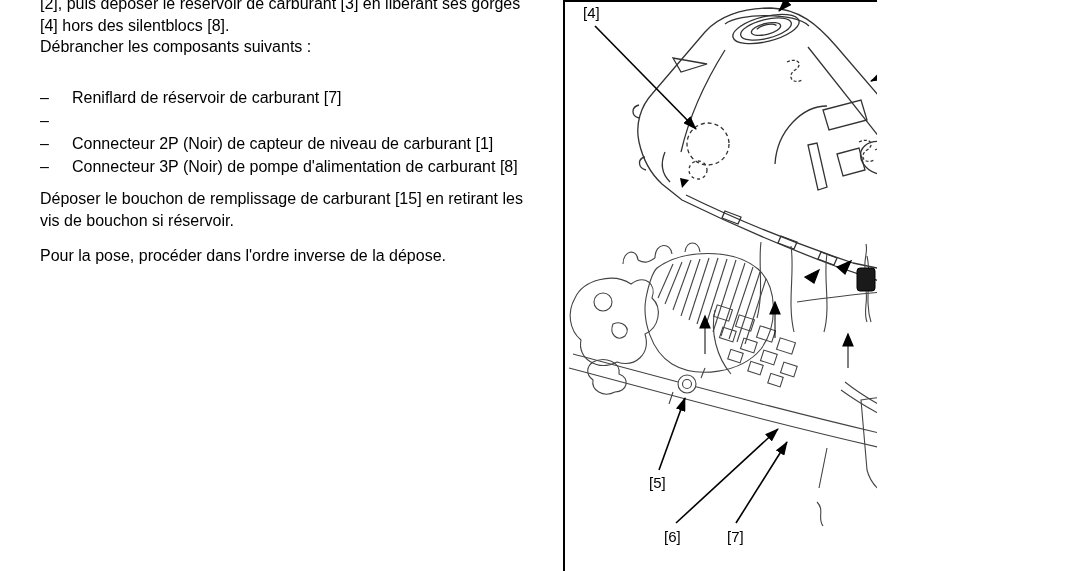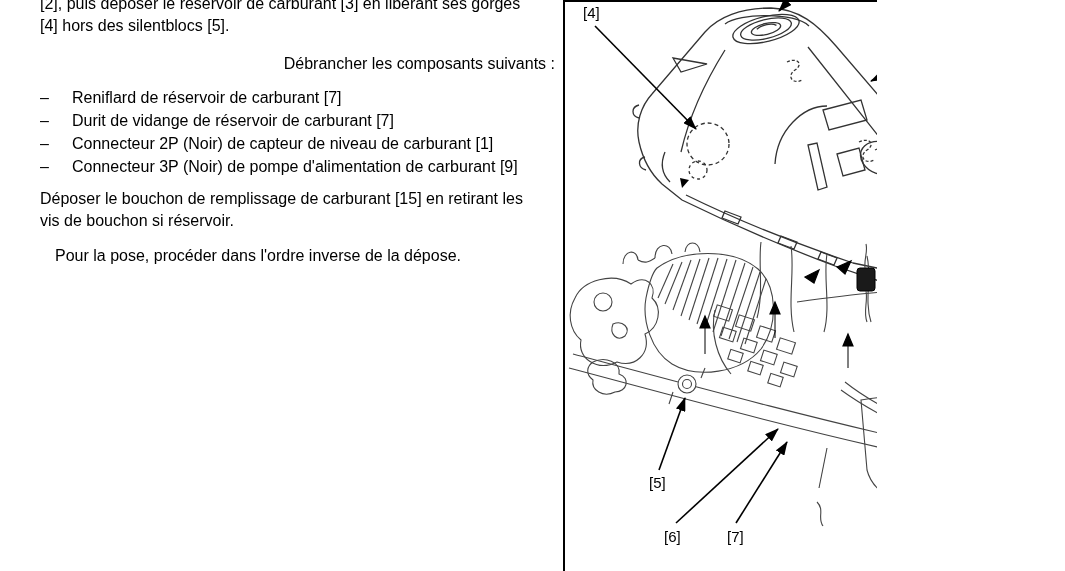--- a/index.html
+++ b/index.html
@@ -6,67 +6,66 @@
   .screen{
     position:relative;width:877px;height:571px;overflow:hidden;
     background:#ffffff;color:#000;
     font-family:"Liberation Sans","DejaVu Sans",sans-serif;
   }
   
   .textcol{position:absolute;left:0;top:0;width:565px;height:571px;}
   .para{position:absolute;left:40px;width:515px;font-size:16px;line-height:22px;color:#000;}
   .line{white-space:nowrap;}
   #p1{top:-7px;}
-  #p2{top:53px;text-align:right;}
+  #p2{top:36px;}
   #list{position:absolute;left:40px;top:86px;width:515px;font-size:16px;line-height:23px;}
   .li{display:flex;}
   .li .dash{width:32px;flex:0 0 32px;}
   #p3{top:188px;}
-  #p4{top:245px;margin-left:15px;}
+  #p4{top:245px;}
   
   .figframe{
     position:absolute;left:563px;top:0;width:489px;height:575px;
     border-left:2px solid #000;border-right:2px solid #000;border-top:2px solid #000;
     box-sizing:border-box;background:#fff;
   }
   .figframe svg{display:block;}
   svg text{font-family:"Liberation Sans","DejaVu Sans",sans-serif;font-size:15px;fill:#000;}
 </style>
 </head>
 <body>
 
 <div class="screen">
 
   <div class="textcol">
 
     <div class="para" id="p1">
       <div class="line">[2], puis déposer le réservoir de carburant [3] en libérant ses gorges</div>
-      <div class="line">[4] hors des silentblocs [5].</div>
+      <div class="line">[4] hors des silentblocs [8].</div>
     </div>
 
     <div class="para" id="p2">
       <div class="line">Débrancher les composants suivants :</div>
     </div>
 
     <div id="list">
       <div class="li">
         <span class="dash">–</span>
         <span class="line">Reniflard de réservoir de carburant [7]</span>
       </div>
       <div class="li">
         <span class="dash">–</span>
-        <span class="line">Durit de vidange de réservoir de carburant [7]</span>
       </div>
       <div class="li">
         <span class="dash">–</span>
         <span class="line">Connecteur 2P (Noir) de capteur de niveau de carburant [1]</span>
       </div>
       <div class="li">
         <span class="dash">–</span>
-        <span class="line">Connecteur 3P (Noir) de pompe d'alimentation de carburant [9]</span>
+        <span class="line">Connecteur 3P (Noir) de pompe d'alimentation de carburant [8]</span>
       </div>
     </div>
 
     <div class="para" id="p3">
       <div class="line">Déposer le bouchon de remplissage de carburant [15] en retirant les</div>
       <div class="line">vis de bouchon si réservoir.</div>
     </div>
 
     <div class="para" id="p4">
       <div class="line">Pour la pose, procéder dans l'ordre inverse de la dépose.</div>

